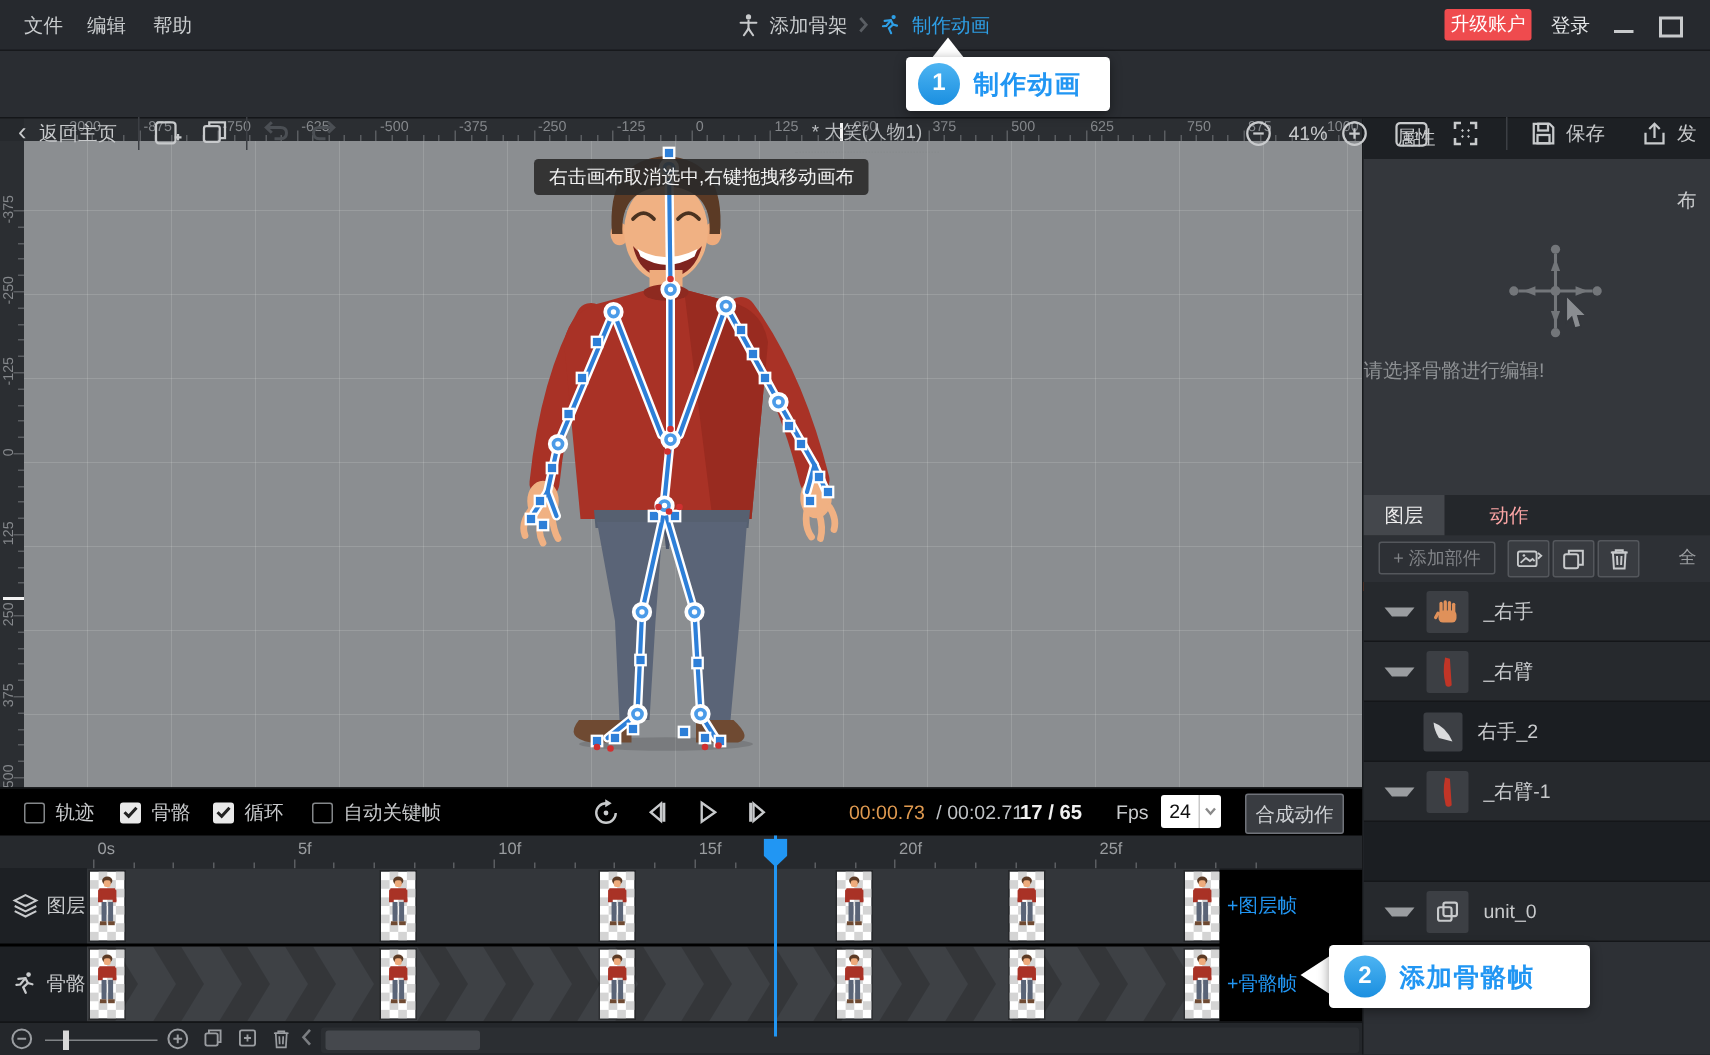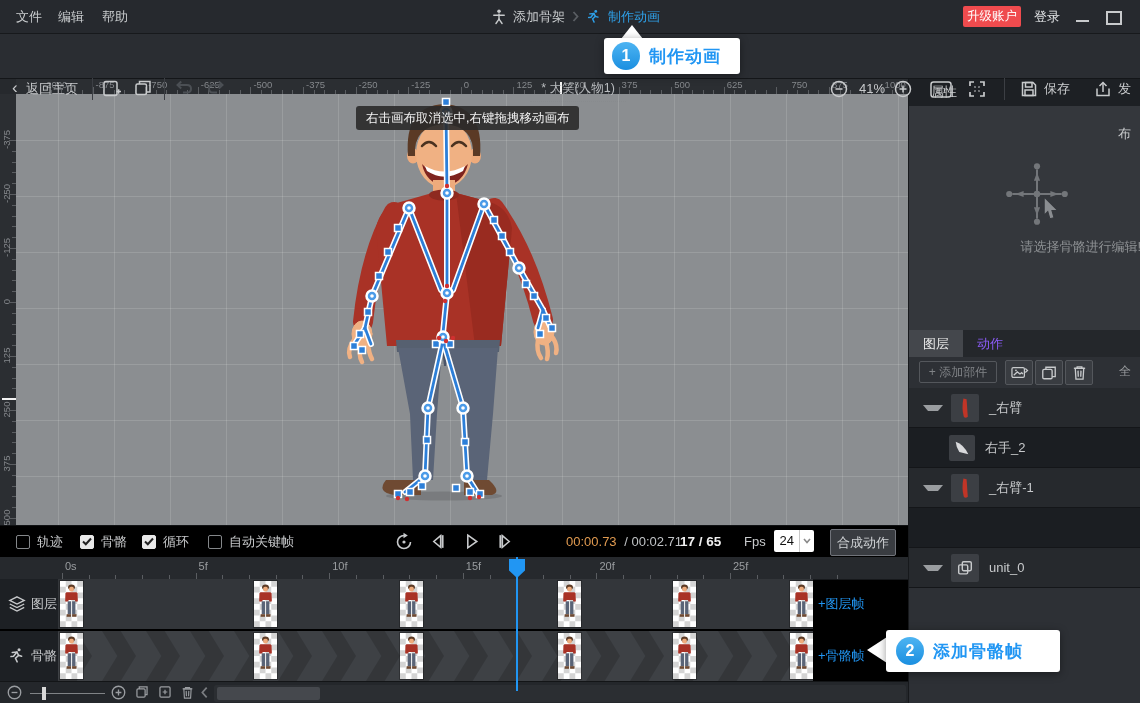--- a/index.html
+++ b/index.html
@@ -50,26 +50,26 @@
     background-image:linear-gradient(rgba(255,255,255,.13) 1px,transparent 1px),
       linear-gradient(90deg,rgba(255,255,255,.13) 1px,transparent 1px);
     background-size:56px 56px;background-position:-14px -10px;overflow:hidden}
   #character{left:294px;top:0px;width:280px;height:420px}
   #cv-tooltip{left:340px;top:12px;height:24px;line-height:24px;padding:0 10px;background:rgba(42,42,42,.9);
     border-radius:3px;color:#f2f2f2;font-size:12.5px;white-space:nowrap;z-index:10}
   
   #rpanel{left:908px;top:78px;width:232px;height:625px;background:#2d3035;border-left:1px solid #17191c;overflow:hidden;z-index:20}
   #prop-header{left:0;top:0;width:232px;height:28px;background:#1d2024;color:#c8cacc;font-size:13px;line-height:28px;padding-left:22px;box-sizing:border-box}
   #prop-body{left:0;top:28px;width:232px;height:224px;background:#34373c}
-  #prop-hint{left:0;top:132px;width:232px;text-align:right;color:#8e9194;font-size:13px}
+  #prop-hint{left:0;top:132px;width:232px;text-align:left;color:#8e9194;font-size:13px}
   #prop-cross{left:92px;top:52px;width:72px;height:72px}
   #tabs{left:0;top:252px;width:232px;height:27px;background:#24272b}
   .tab{position:absolute;top:0;width:54px;height:27px;text-align:center;line-height:27px;font-size:13px}
   #tab-layer{left:0;background:#44474c;color:#ececec}
-  #tab-action{left:54px;color:#8b5cf6}
+  #tab-action{left:70px;color:#fca5a5}
   #ptools{left:0;top:279px;width:232px;height:31px;background:#2d3035;border-bottom:6px solid #c2410c}
   #add-part{left:10px;top:4px;width:76px;height:20px;border:1px solid #54575c;border-radius:2px;
     color:#808387;font-size:12px;text-align:center;line-height:20px}
   .ptool-btn{position:absolute;top:3px;width:26px;height:23px;background:#393c41;border:1px solid #54575c;border-radius:2px;
     display:flex;align-items:center;justify-content:center}
   #select-all{left:210px;top:4px;width:22px;height:20px;line-height:20px;color:#9a9da0;font-size:12px;overflow:hidden}
   #layer-list{left:0;top:310px;width:232px;height:315px;overflow:hidden}
   .prow{position:relative;width:232px;height:40px;box-sizing:border-box;border-bottom:1px solid #141619;display:flex;align-items:center}
   .prow.parent{background:#26292d}
   .prow.child{background:#1b1e22}
@@ -581,20 +581,36 @@
           <path d="M2 4.5 H14"></path>
           <path d="M5.5 4.5 V3 H10.5 V4.5"></path>
           <path d="M3.5 4.5 L4.2 16 H11.8 L12.5 4.5 Z"></path>
           <line x1="6.4" y1="7" x2="6.7" y2="13.5"></line>
           <line x1="9.6" y1="7" x2="9.3" y2="13.5"></line>
         </svg>
     </div>
     <div class="abs" id="select-all">全选</div>
   </div>
   <div class="abs" id="layer-list">
+      <div class="prow parent">
+        <span class="caret"></span>
+        <span class="icobox">
+          <svg width="20" height="20" viewBox="0 0 20 20">
+            <g fill="#e0915a">
+              <rect x="4" y="9" width="12" height="8" rx="3"></rect>
+              <rect x="4.6" y="3.2" width="2.2" height="8" rx="1.1"></rect>
+              <rect x="7.4" y="2.2" width="2.2" height="9" rx="1.1"></rect>
+              <rect x="10.2" y="2.7" width="2.2" height="8.5" rx="1.1"></rect>
+              <rect x="13" y="3.8" width="2.2" height="7.5" rx="1.1"></rect>
+              <rect x="1.8" y="9.5" width="2.2" height="5.5" rx="1.1" transform="rotate(28 2.9 12.2)"></rect>
+            </g>
+          </svg>
+        </span>
+        <span class="plabel">_右手</span>
+      </div>
       <div class="prow parent">
         <span class="caret"></span>
         <span class="icobox">
           <svg width="16" height="24" viewBox="0 0 20 28">
             <path d="M8 2 L12 3 L13.5 25 Q10.5 27.5 8.5 25 Q5.5 14 8 2 Z" fill="#c13527"></path>
           </svg>
         </span>
         <span class="plabel">_右臂</span>
       </div>
       <div class="prow child">

